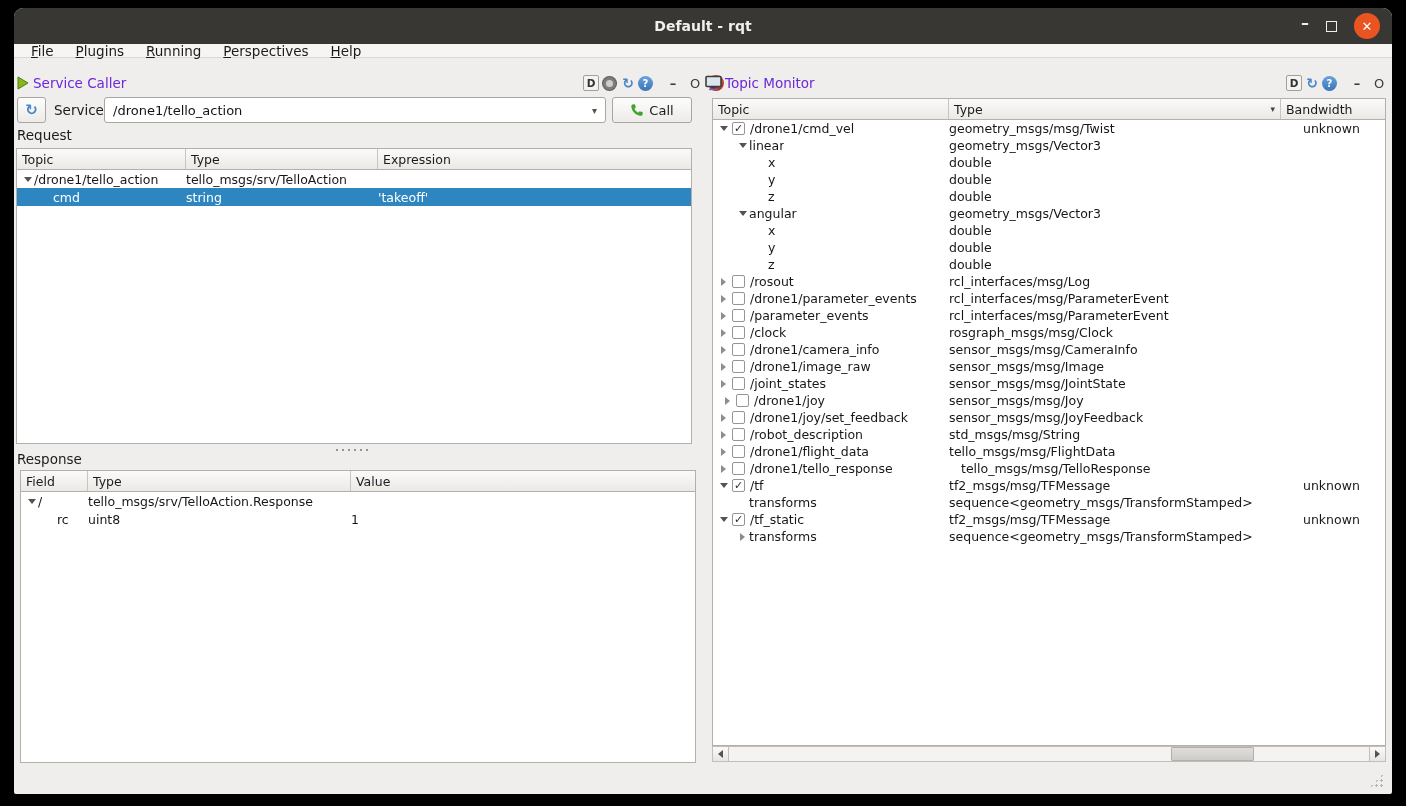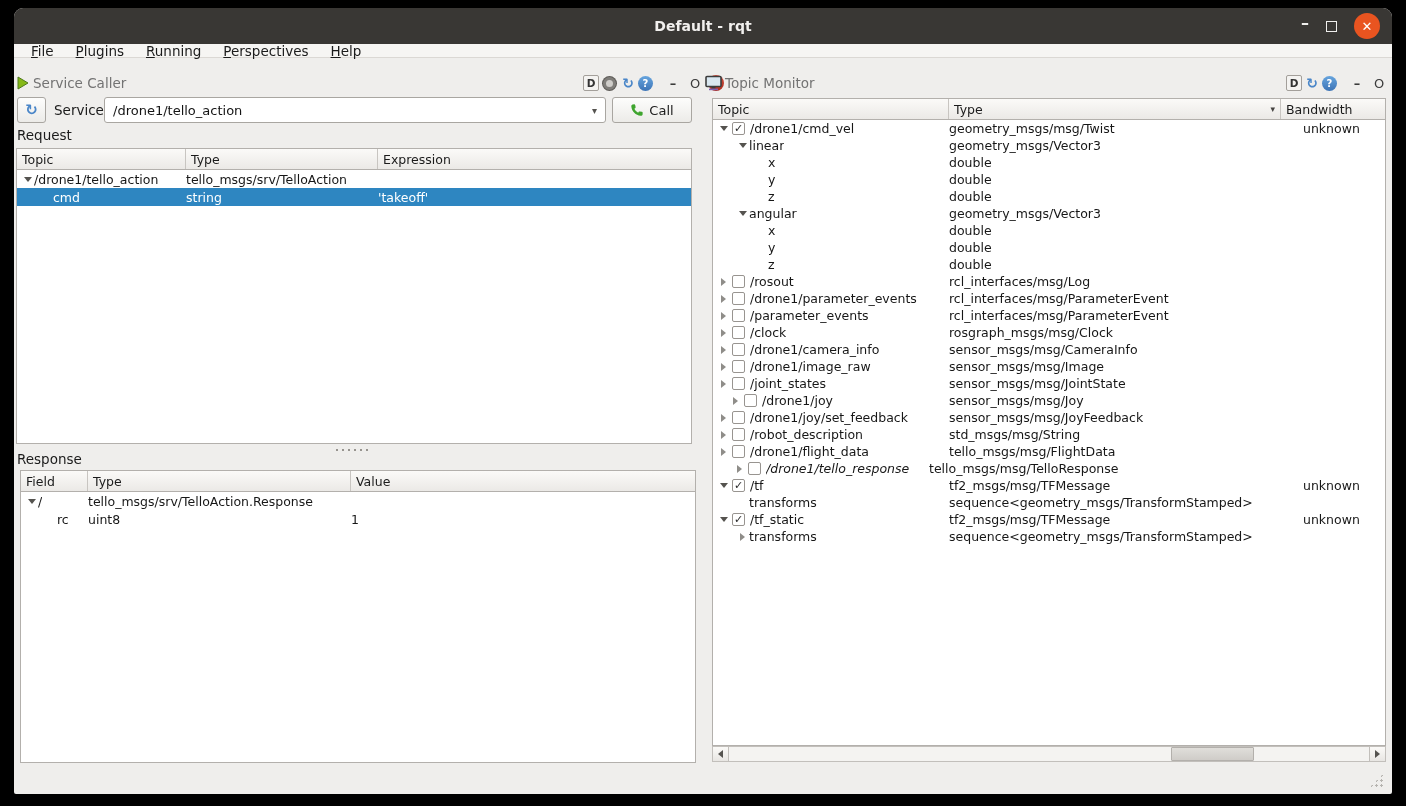--- a/index.html
+++ b/index.html
@@ -15,21 +15,21 @@
   .wc-max { width:11px; height:11px; border:1.5px solid #f0efed; }
   .wc-close { width:26px; height:26px; border-radius:50%; background:#e95420; color:#fff; display:flex; align-items:center; justify-content:center; font-size:13px; font-weight:bold; }
 
   
   .menubar { position:absolute; left:0; top:36px; width:1378px; height:14px; background:#f6f5f3; border-bottom:1px solid #dbd8d4; display:flex; align-items:center; padding-left:6px; }
   .menu-item { padding:3px 11px; font-size:13.5px; color:#1b1b1b; }
   .menu-item .accel { text-decoration:underline; }
 
   
   .dock-header { position:absolute; top:62px; height:26px; display:flex; align-items:center; }
-  .dock-title { font-size:13.5px; color:#737373; margin-left:3px;text-align:center; }
+  .dock-title { font-size:13.5px; color:#6d28d9; margin-left:3px;text-align:center; }
   .dock-btns { position:absolute; top:0; height:26px; display:flex; align-items:center; gap:2px; }
   .db { width:16px; height:16px; display:flex; align-items:center; justify-content:center; font-size:11px; color:#333; }
   .db-d { border:1px solid #a39f9a; border-radius:2px; background:#f4f3f1; font-weight:bold; font-size:10.5px; }
   .db-settings { width:13px; height:13px; border-radius:50%; border:3px solid #7f7d79; background:#cfcdc9; box-shadow:0 0 0 1px #5d5b57; margin:0 2px; }
   .db-reload { color:#4a86c8; font-weight:bold; font-size:14px; }
   .db-help { width:15px; height:15px; border-radius:50%; background:linear-gradient(#67a5de,#3d74b6); color:#fff; font-weight:bold; font-size:10px; }
   .db-min { font-weight:bold; color:#3a3a3a; margin-left:10px; font-size:13px; }
   .db-float { color:#3a3a3a; font-size:13px; margin-left:4px; }
   .db-close { width:16px; height:16px; border-radius:50%; background:linear-gradient(#d14f3e,#ab2c1e); color:#fff; font-size:9px; font-weight:bold; margin-left:3px; }
 
@@ -367,21 +367,21 @@
         <div class="trow">
           <div class="cell" style="width: 236px; padding-left: 4px;">
             <span class="exp closed"></span>
             <span class="cb"></span>
             <span class="lbl">/joint_states</span>
           </div>
           <div class="cell" style="width: 332px;">sensor_msgs/msg/JointState</div>
           <div class="cell last"></div>
         </div>
         <div class="trow">
-          <div class="cell" style="width: 236px; padding-left: 16px;">
+          <div class="cell" style="width: 236px; padding-left: 8px;">
             <span class="exp closed"></span>
             <span class="cb"></span>
             <span class="lbl">/drone1/joy</span>
           </div>
           <div class="cell" style="width: 332px;">sensor_msgs/msg/Joy</div>
           <div class="cell last"></div>
         </div>
         <div class="trow">
           <div class="cell" style="width: 236px; padding-left: 4px;">
             <span class="exp closed"></span>
@@ -403,21 +403,21 @@
         <div class="trow">
           <div class="cell" style="width: 236px; padding-left: 4px;">
             <span class="exp closed"></span>
             <span class="cb"></span>
             <span class="lbl">/drone1/flight_data</span>
           </div>
           <div class="cell" style="width: 332px;">tello_msgs/msg/FlightData</div>
           <div class="cell last"></div>
         </div>
         <div class="trow">
-          <div class="cell" style="width: 216px; padding-left: 20px; font-style: italic;">
+          <div class="cell" style="width: 248px; padding-left: 4px;">
             <span class="exp closed"></span>
             <span class="cb"></span>
             <span class="lbl">/drone1/tello_response</span>
           </div>
           <div class="cell" style="width: 332px;">tello_msgs/msg/TelloResponse</div>
           <div class="cell last"></div>
         </div>
         <div class="trow">
           <div class="cell" style="width: 236px; padding-left: 4px;">
             <span class="exp open"></span>

